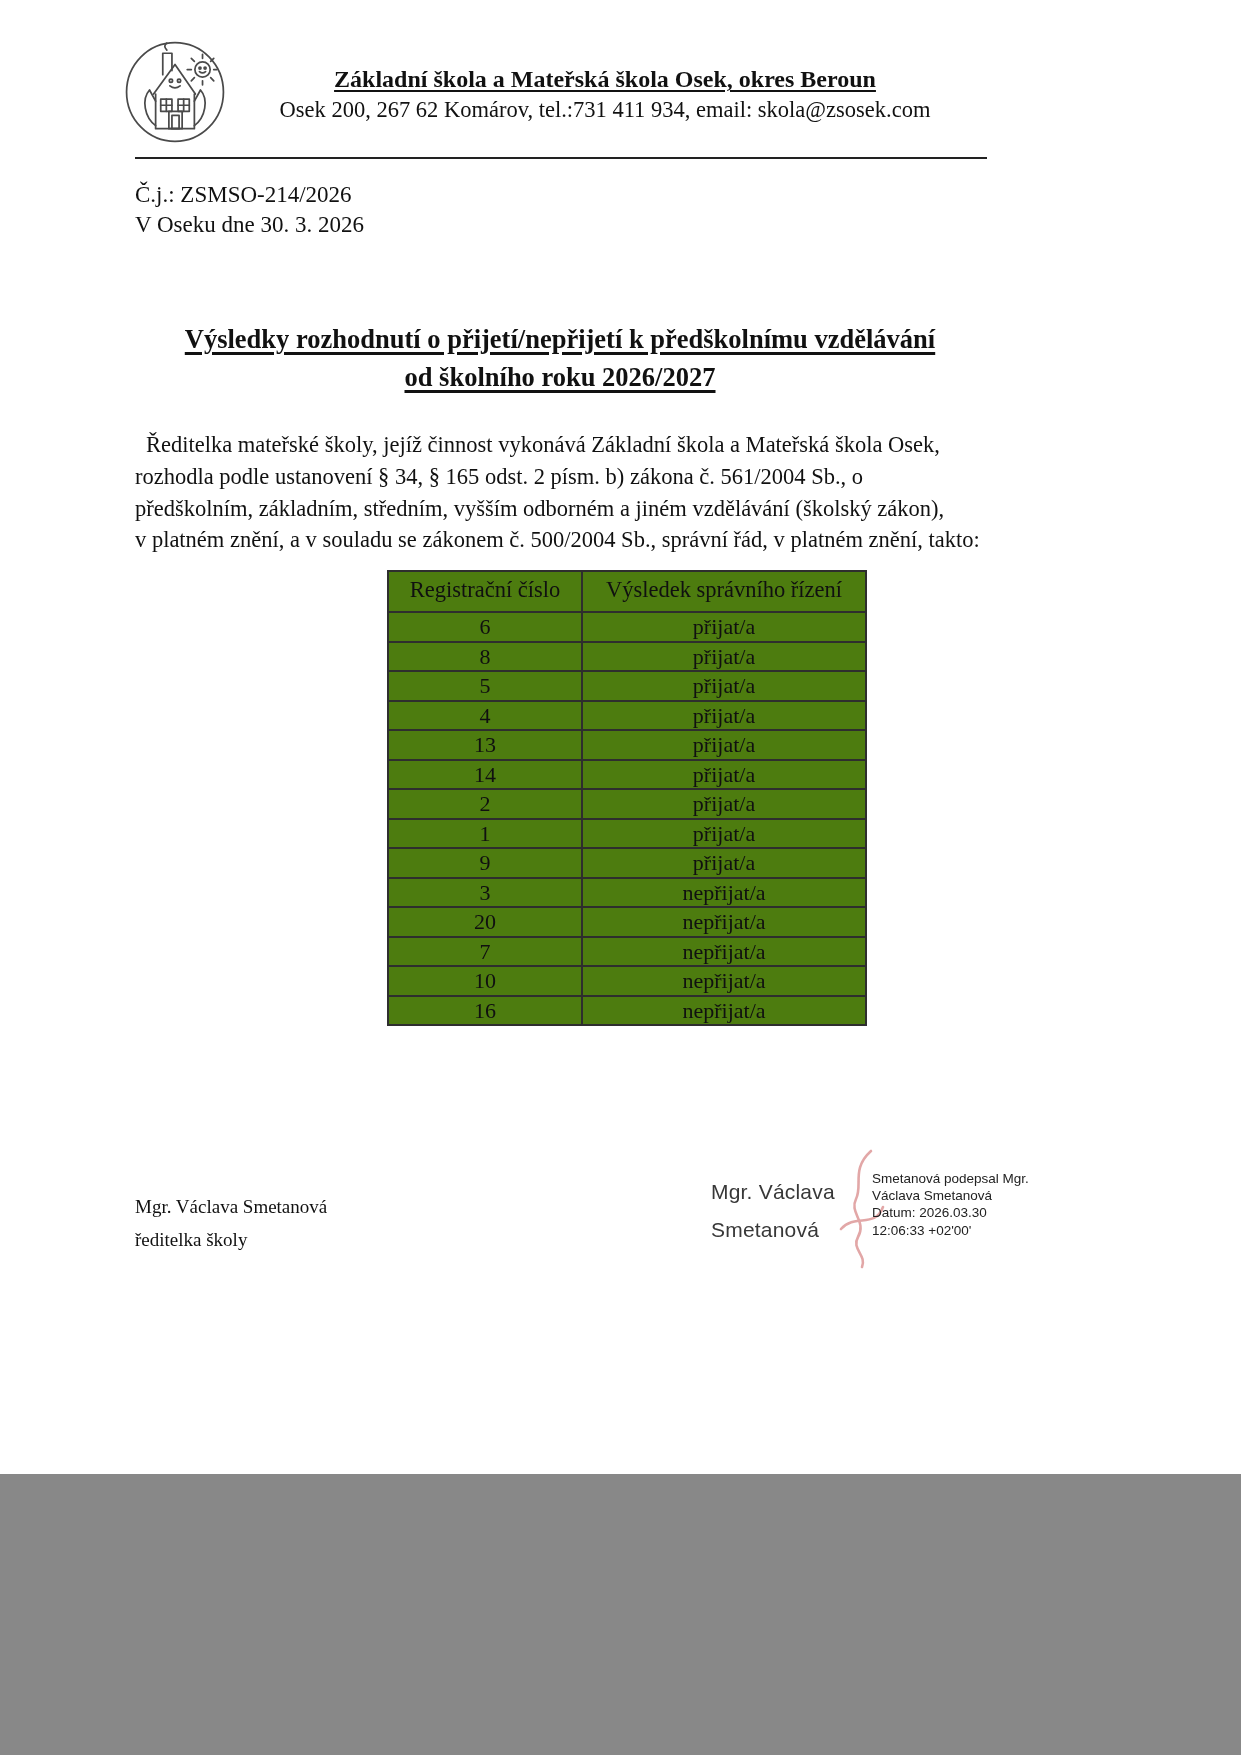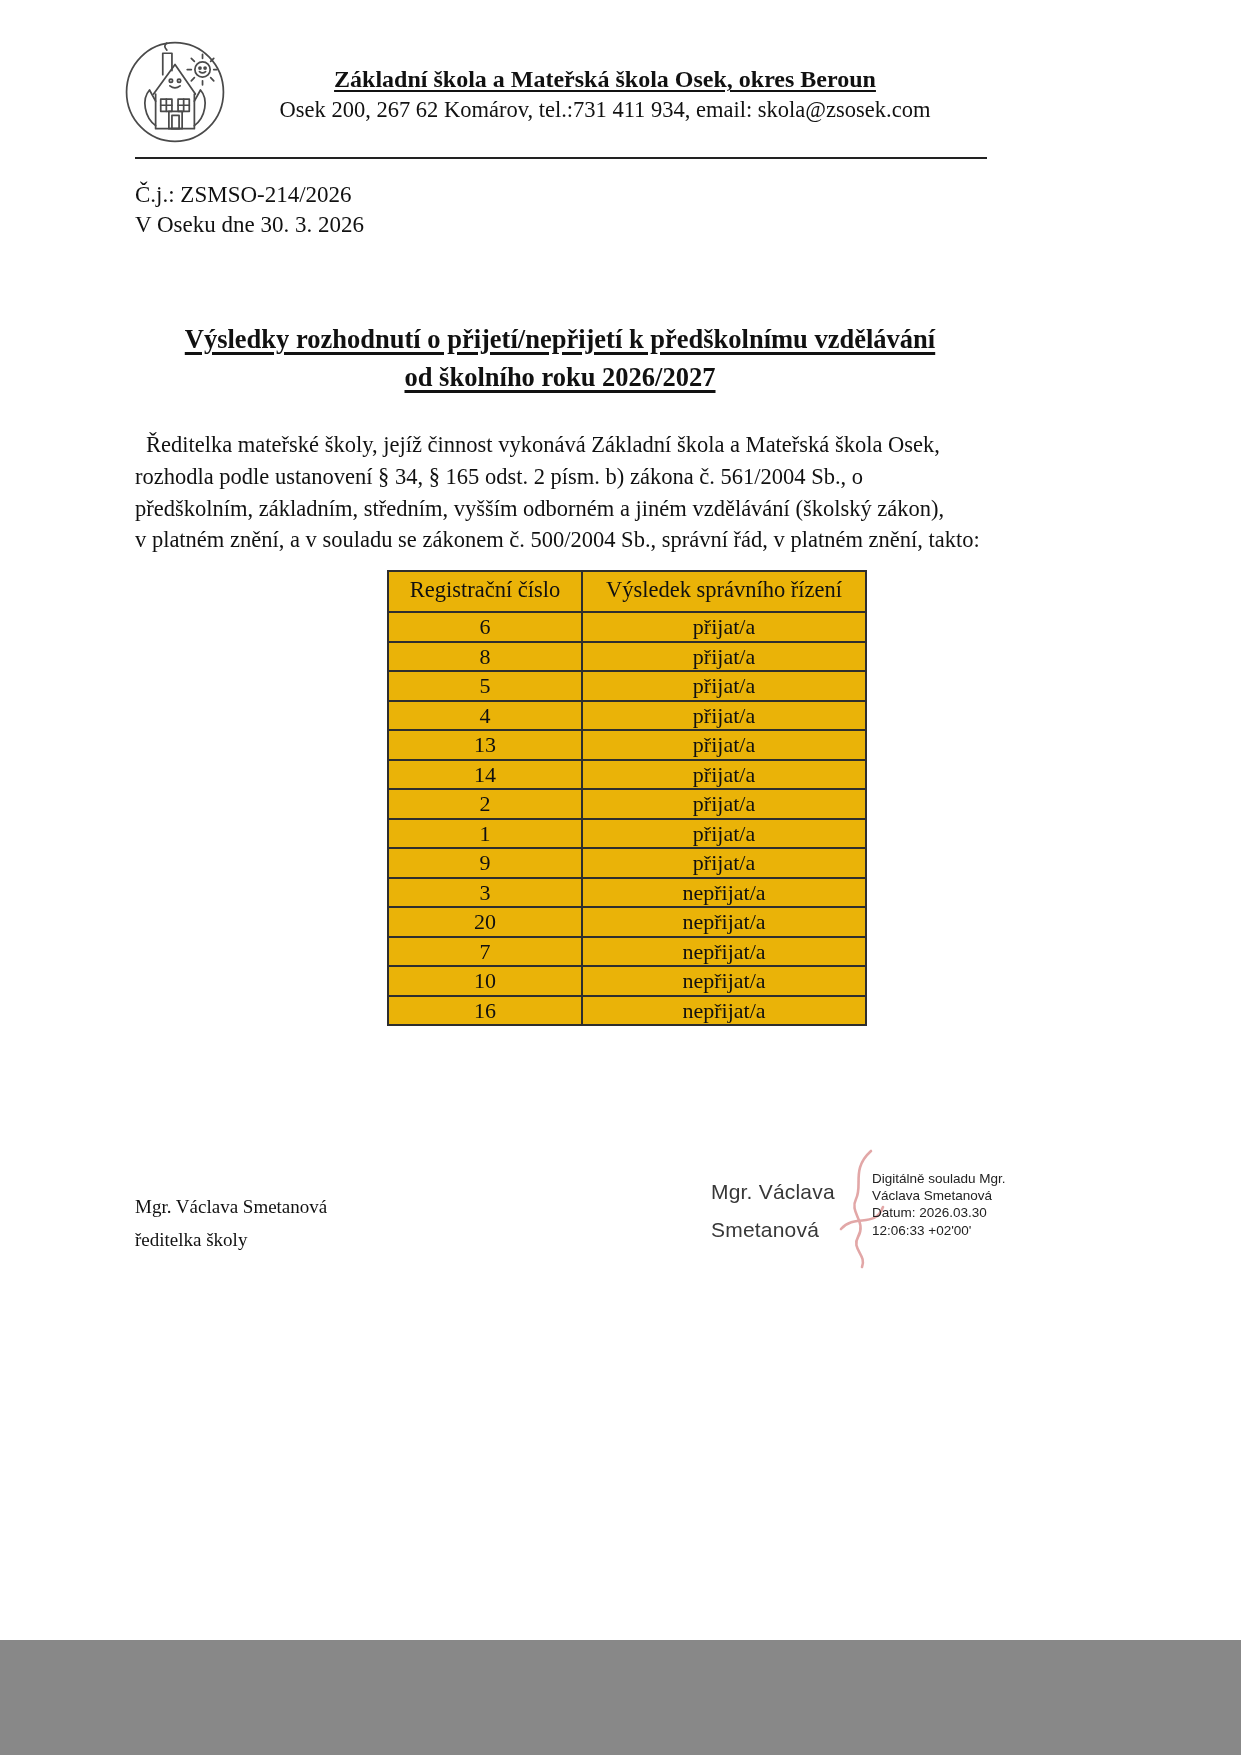--- a/index.html
+++ b/index.html
@@ -1,18 +1,18 @@
 <!DOCTYPE html>
 <html lang="cs"><head>
 <meta charset="utf-8">
 <style>
   html,body { margin:0; padding:0; background:#888; }
   .page {
     position: relative;
-    width: 1241px; height: 1640px;
+    width: 1241px; height: 1474px;
     margin: 0 auto;
     background: #ffffff;
     color: #111;
     font-family: "Liberation Serif", "DejaVu Serif", serif;
     overflow: hidden;
   }
   
   .logo { position:absolute; left:124px; top:40px; width:102px; height:104px; }
   .header-text { position:absolute; left:210px; top:66px; width:790px; text-align:center; }
   .school-name {
@@ -32,21 +32,21 @@
   .doc-title .tline { text-decoration:underline; text-decoration-thickness:2.5px; text-underline-offset:4px; }
   
   .paragraph { position:absolute; left:135px; top:429px; width:960px; font-size:22.5px; line-height:31.8px; }
   .paragraph .para-line { white-space:nowrap; }
   .paragraph .para-line:first-child { text-indent:11px; }
   
   .results-table {
     position:absolute; left:387px; top:570px;
     border-collapse:collapse;
     font-size:22px; color:#101010;
-    background:#eab308;
+    background:#4d7c0f;
   }
   .results-table th, .results-table td {
     border:2px solid #2e2e2e;
     text-align:center; font-weight:normal; padding:0;
   }
   .results-table th { width:172px; vertical-align:top; padding:3px 10px 6px 10px; line-height:30px; font-size:22.5px; }
   .results-table th + th { width:262px; }
   .results-table td { height:27.5px; line-height:27px; }
   
   .sign-left { position:absolute; left:135px; top:1190px; font-size:19px; line-height:33px; }
@@ -204,20 +204,20 @@
     </div>
     <div class="dsig-flourish">
       <svg width="62" height="124" viewBox="0 0 62 124">
         <g id="flourish" fill="none" stroke="#dd9898" stroke-width="2.6" stroke-linecap="round" opacity="0.85">
           <path d="M40,4 C20,22 32,38 25,52 C18,66 36,74 27,90 C20,102 36,108 31,120"></path>
           <path d="M10,82 C24,66 44,82 52,60"></path>
         </g>
       </svg>
     </div>
     <div class="dsig-details">
-      <div>Digitálně souladu Mgr.</div>
+      <div>Smetanová podepsal Mgr.</div>
       <div>Václava Smetanová</div>
       <div>Datum: 2026.03.30</div>
       <div>12:06:33 +02'00'</div>
     </div>
   </div>
 
 </div>
 
 </body></html>

